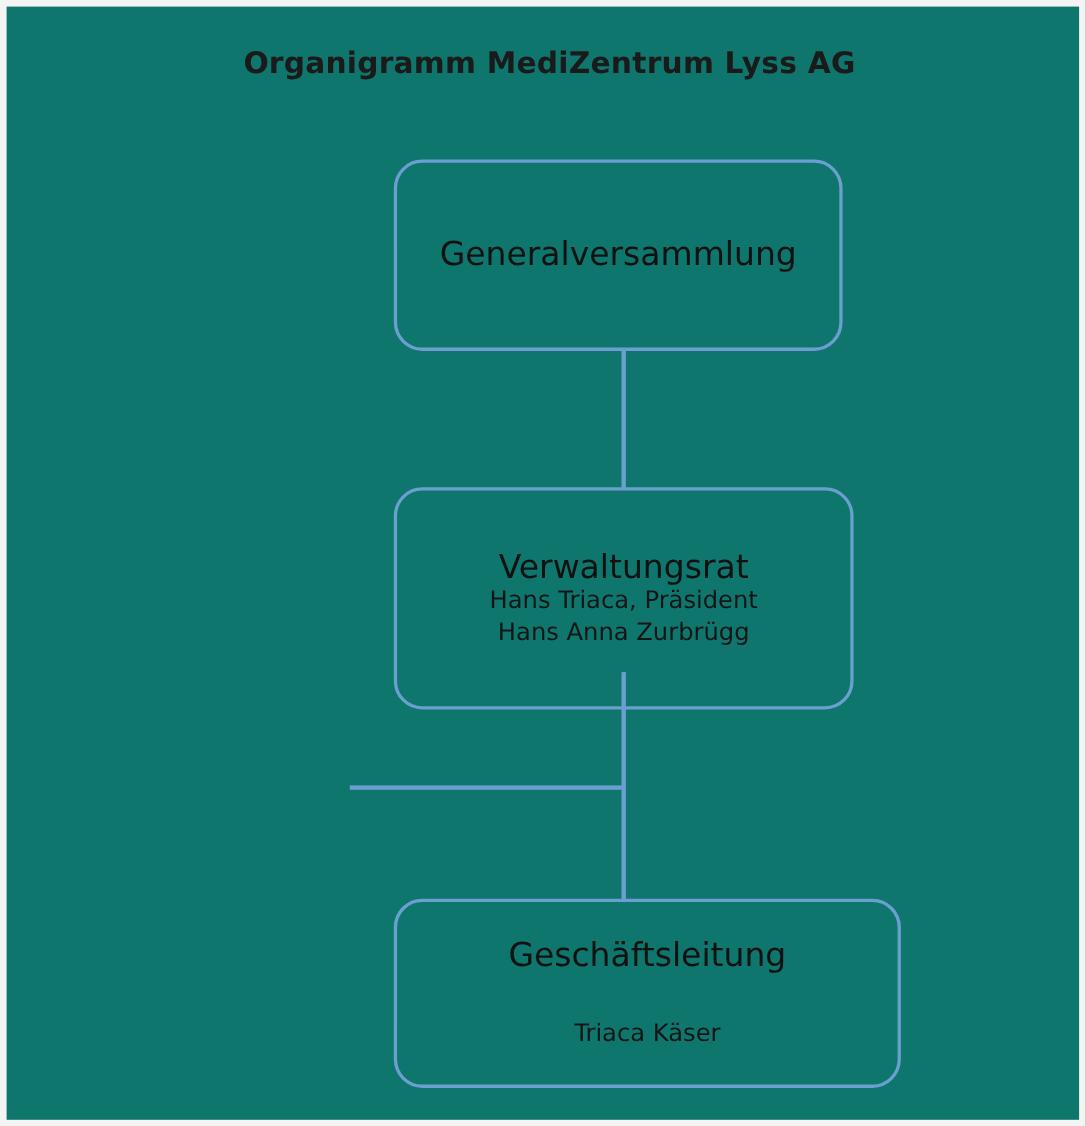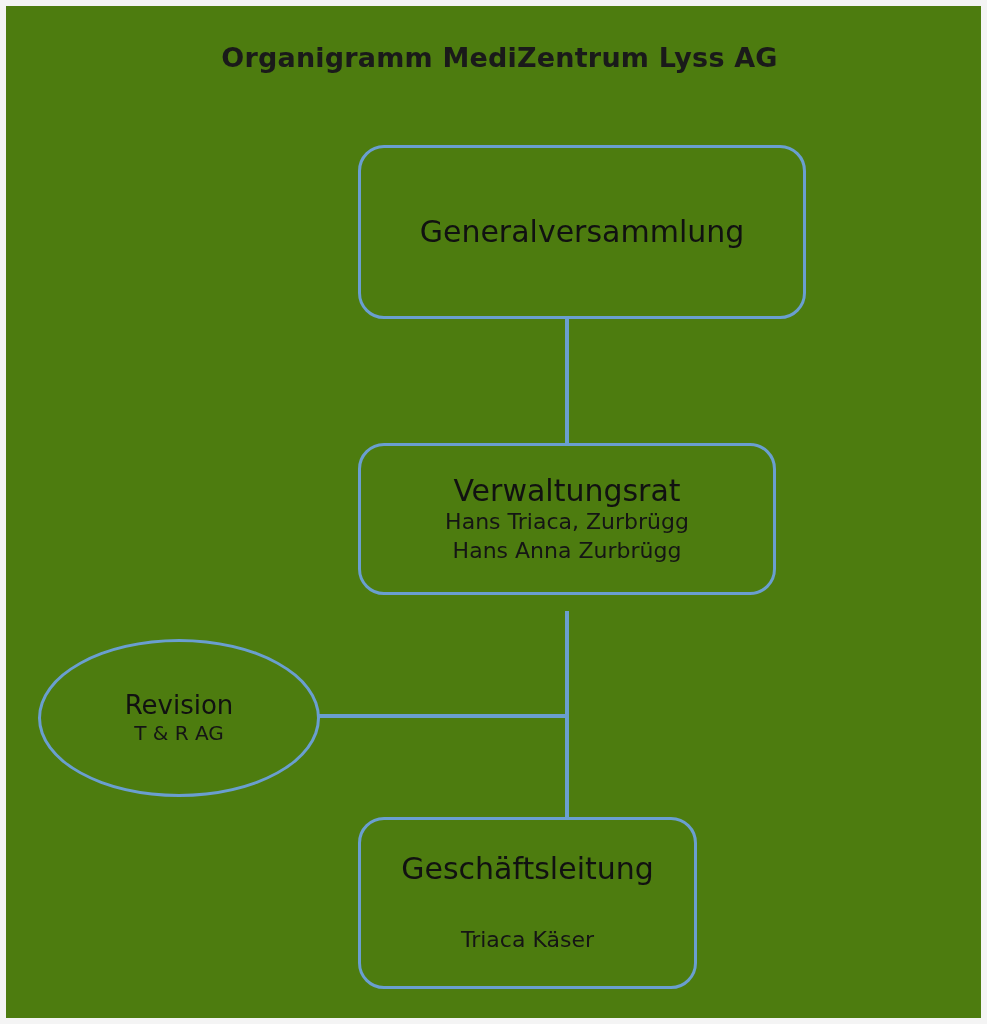--- a/index.html
+++ b/index.html
@@ -5,21 +5,21 @@
   html, body {
     margin: 0;
     padding: 0;
     background: #ffffff;
   }
 
   #page {
     position: relative;
     width: 987px;
     height: 1024px;
-    background: #4d7c0f;
+    background: #0f766e;
     box-sizing: border-box;
     border: 6px solid #f4f4f4;
     overflow: hidden;
     font-family: "DejaVu Sans", "Liberation Sans", sans-serif;
     color: #111111;
   }
 
   
   #chart-title {
     position: absolute;
@@ -76,42 +76,42 @@
   }
 
   .ellipse .node-sub {
     font-size: 20px;
   }
 
   
   #node-generalversammlung {
     left: 352px;
     top: 139px;
-    width: 448px;
+    width: 408px;
     height: 174px;
   }
 
   #node-verwaltungsrat {
     left: 352px;
     top: 437px;
     width: 418px;
-    height: 152px;
+    height: 202px;
   }
 
   #node-revision {
     left: 32px;
     top: 633px;
     width: 282px;
     height: 158px;
   }
 
   #node-geschaeftsleitung {
     left: 352px;
     top: 811px;
-    width: 339px;
+    width: 461px;
     height: 172px;
     gap: 40px;
   }
 
   
   .connector {
     position: absolute;
     background: #6a9fd0;
   }
 
@@ -149,31 +149,27 @@
   <div id="chart-title">Organigramm MediZentrum Lyss AG</div>
 
   <div class="node box" id="node-generalversammlung">
     <div class="node-title">Generalversammlung</div>
   </div>
 
   <div class="connector v" id="connector-gv-to-vr"></div>
 
   <div class="node box" id="node-verwaltungsrat">
     <div class="node-title">Verwaltungsrat</div>
-    <div class="node-sub">Hans Triaca, Zurbrügg</div>
+    <div class="node-sub">Hans Triaca, Präsident</div>
     <div class="node-sub">Hans Anna Zurbrügg</div>
   </div>
 
   <div class="connector v" id="connector-vr-to-gl"></div>
 
   <div class="connector h" id="connector-revision-to-spine"></div>
 
-  <div class="node ellipse" id="node-revision">
-    <div class="node-title">Revision</div>
-    <div class="node-sub">T &amp; R AG</div>
-  </div>
 
   <div class="node box" id="node-geschaeftsleitung">
     <div class="node-title">Geschäftsleitung</div>
     <div class="node-sub">Triaca Käser</div>
   </div>
 
 </div>
 
 </body></html>

